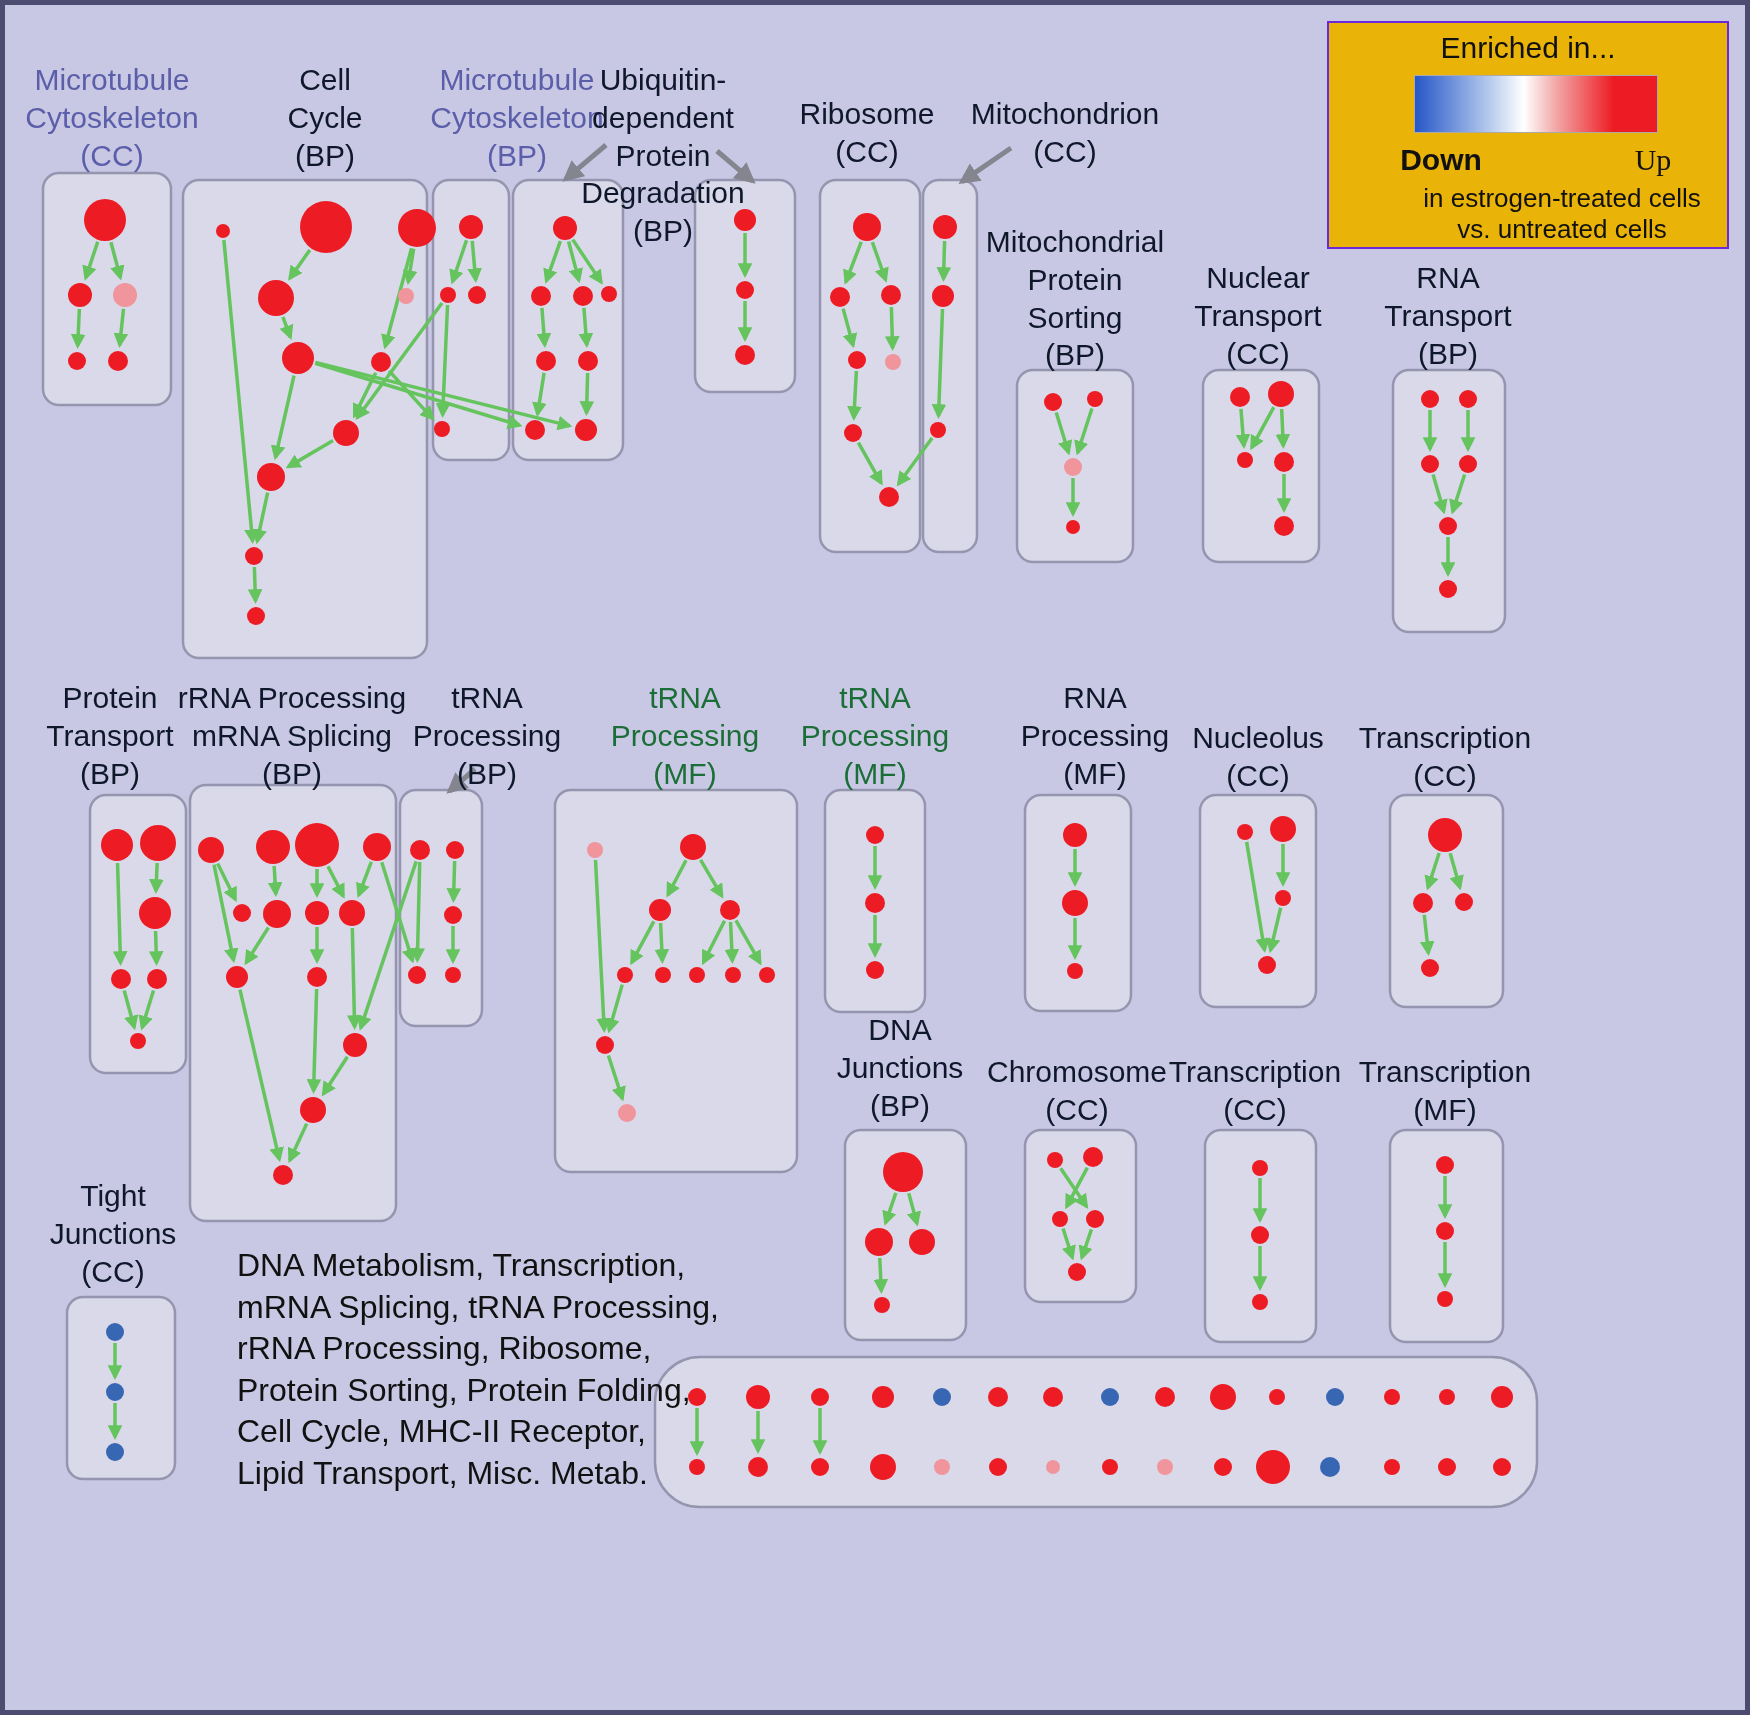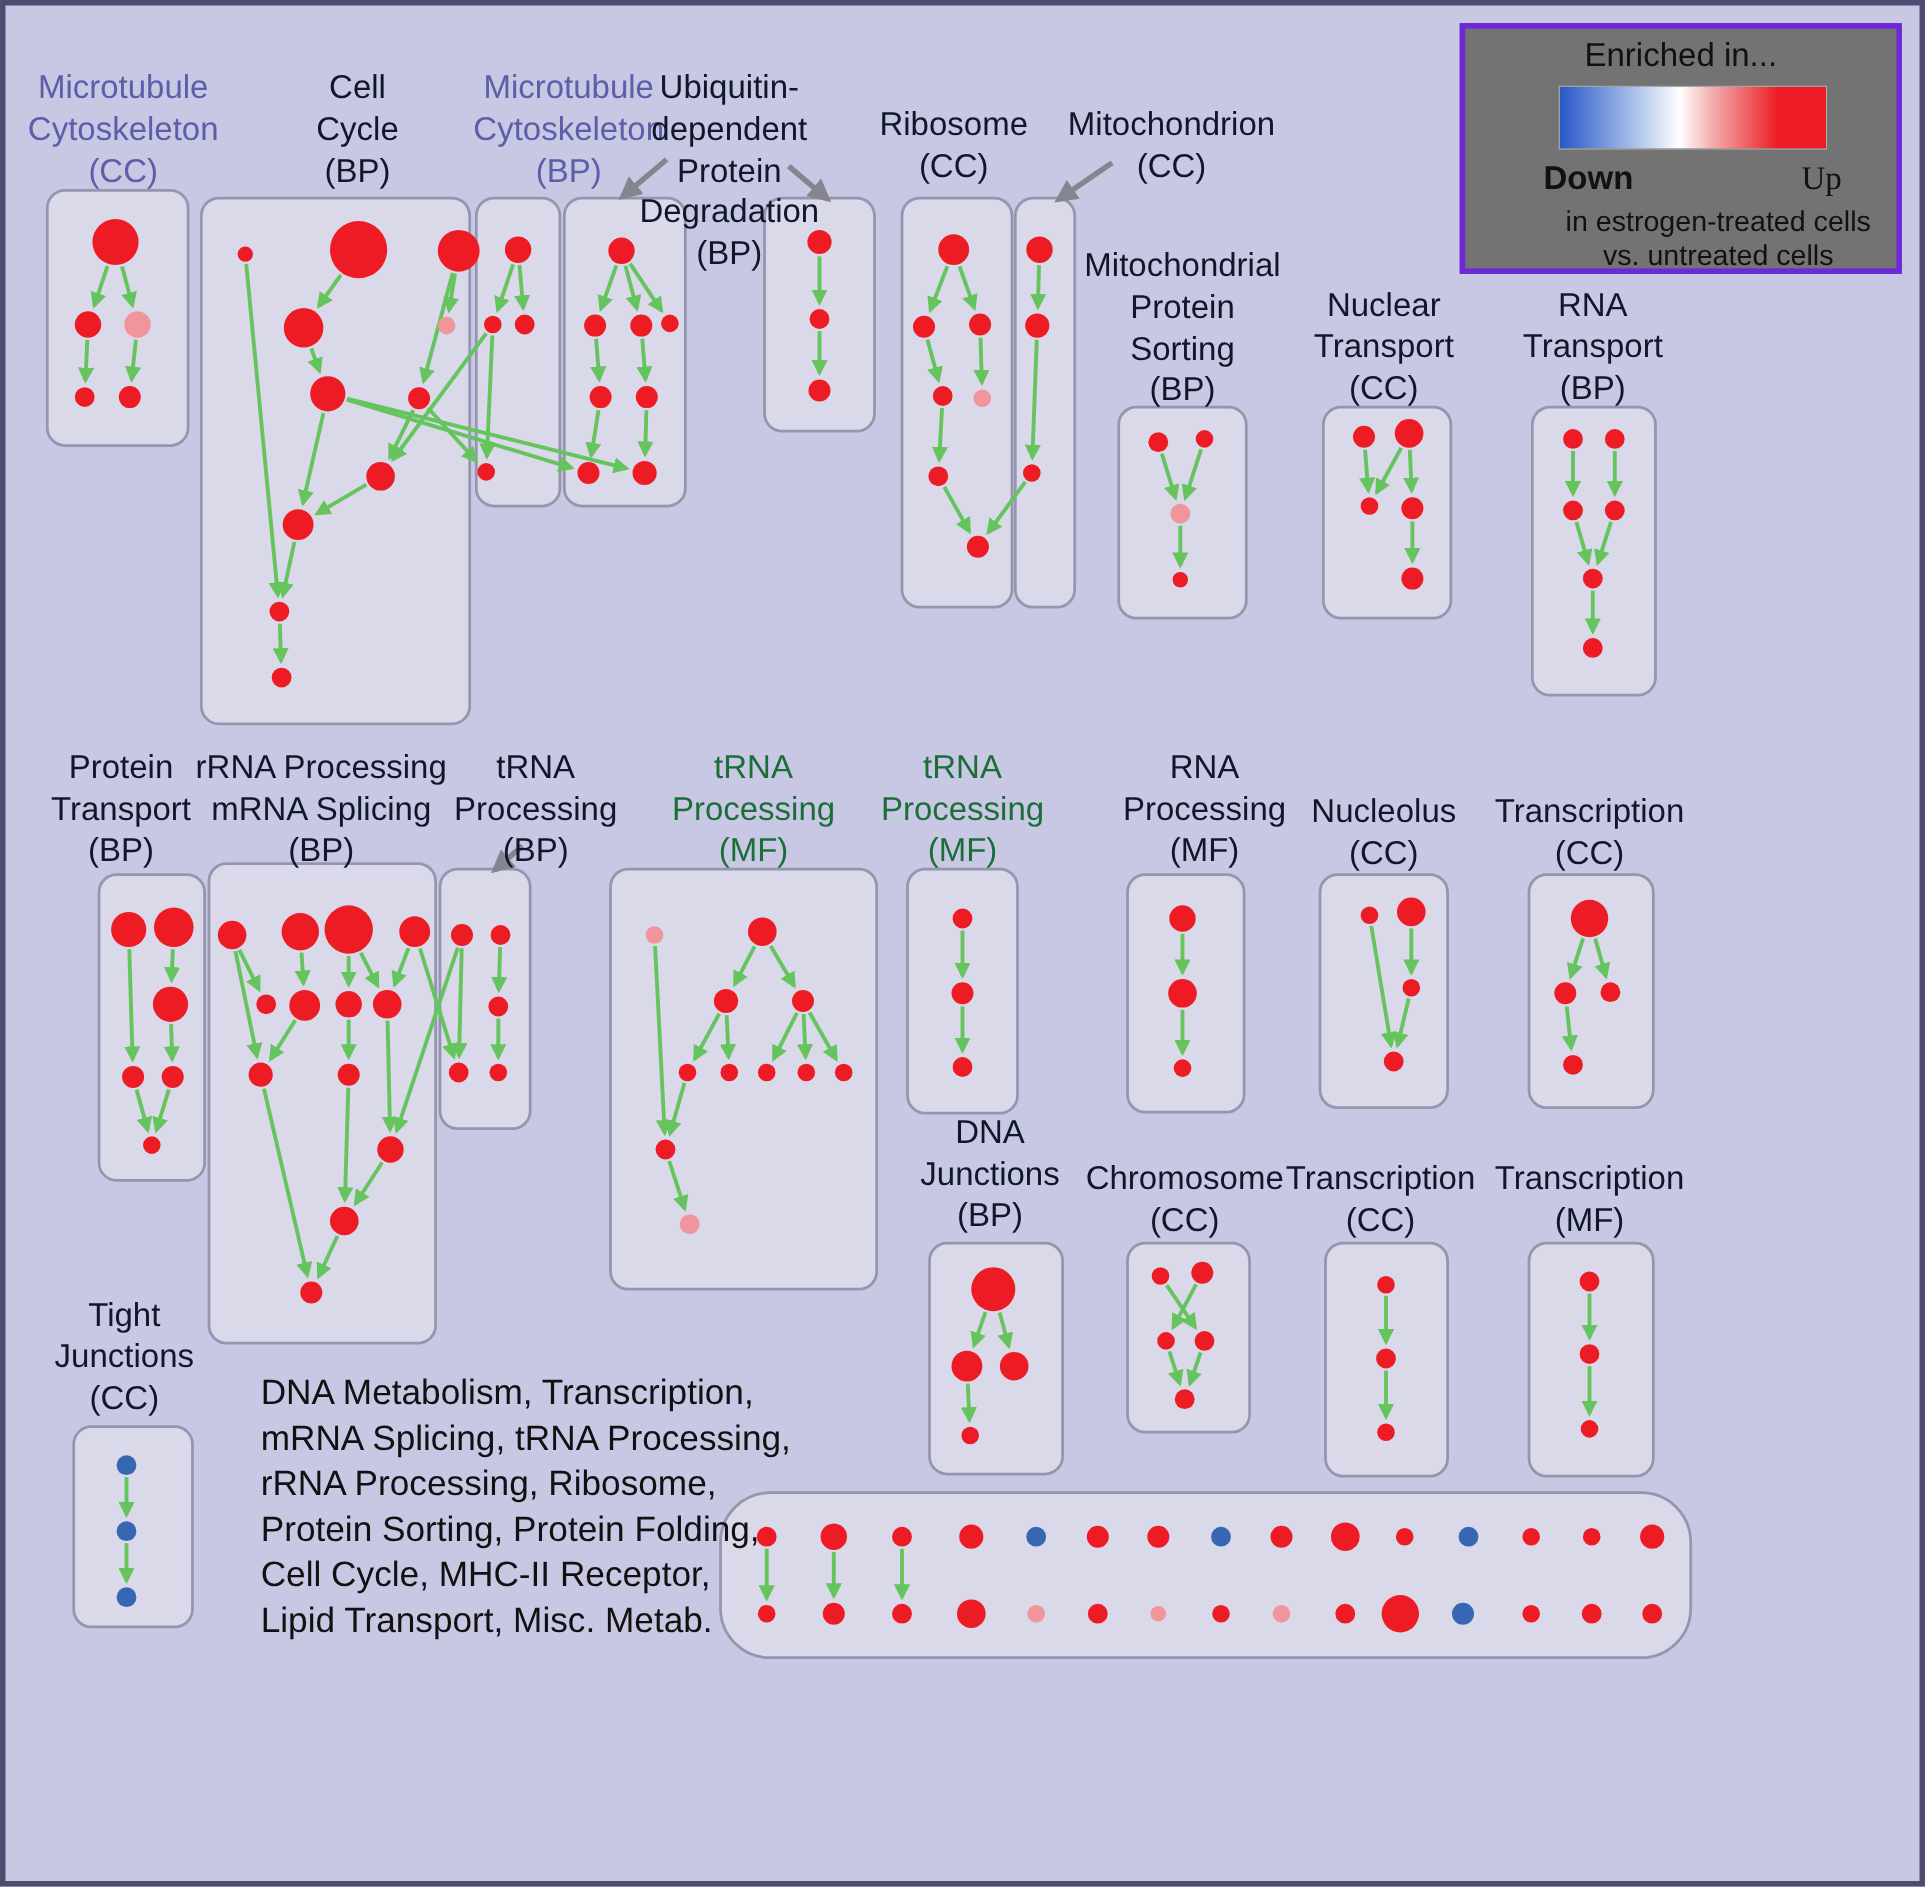--- a/index.html
+++ b/index.html
@@ -14,21 +14,21 @@
     font-size:30px;line-height:1.26;white-space:pre-line;color:#0f172a;
   }
   .purple{color:#5b5ea9;}
   .green{color:#1c6e38;}
   .footer{
     position:absolute;left:232px;top:1240px;font-size:32px;line-height:1.3;
     white-space:pre-line;color:#111;text-align:left;
   }
   .legend{
     position:absolute;left:1322px;top:16px;width:402px;height:228px;
-    background:#737373;border:5px solid #6d28d9;box-sizing:border-box;
+    background:#eab308;border:2px solid #6d28d9;box-sizing:border-box;
   }
   .legend-title{position:absolute;left:0;top:8px;width:100%;text-align:center;font-size:30px;color:#111;}
   .legend-bar{position:absolute;left:85px;top:52px;width:242px;height:56px;border:1px solid #aaa;}
   .legend-down{position:absolute;left:112px;top:120px;transform:translateX(-50%);font-size:30px;color:#111;font-weight:bold;}
   .legend-up{position:absolute;left:324px;top:120px;transform:translateX(-50%);font-size:30px;color:#111;font-family:Liberation Serif, serif;}
   .legend-sub{position:absolute;left:0;top:160px;width:100%;text-align:center;font-size:26px;line-height:1.2;white-space:pre-line;color:#111;padding-left:34px;}
 </style>
 </head>
 <body>
 

